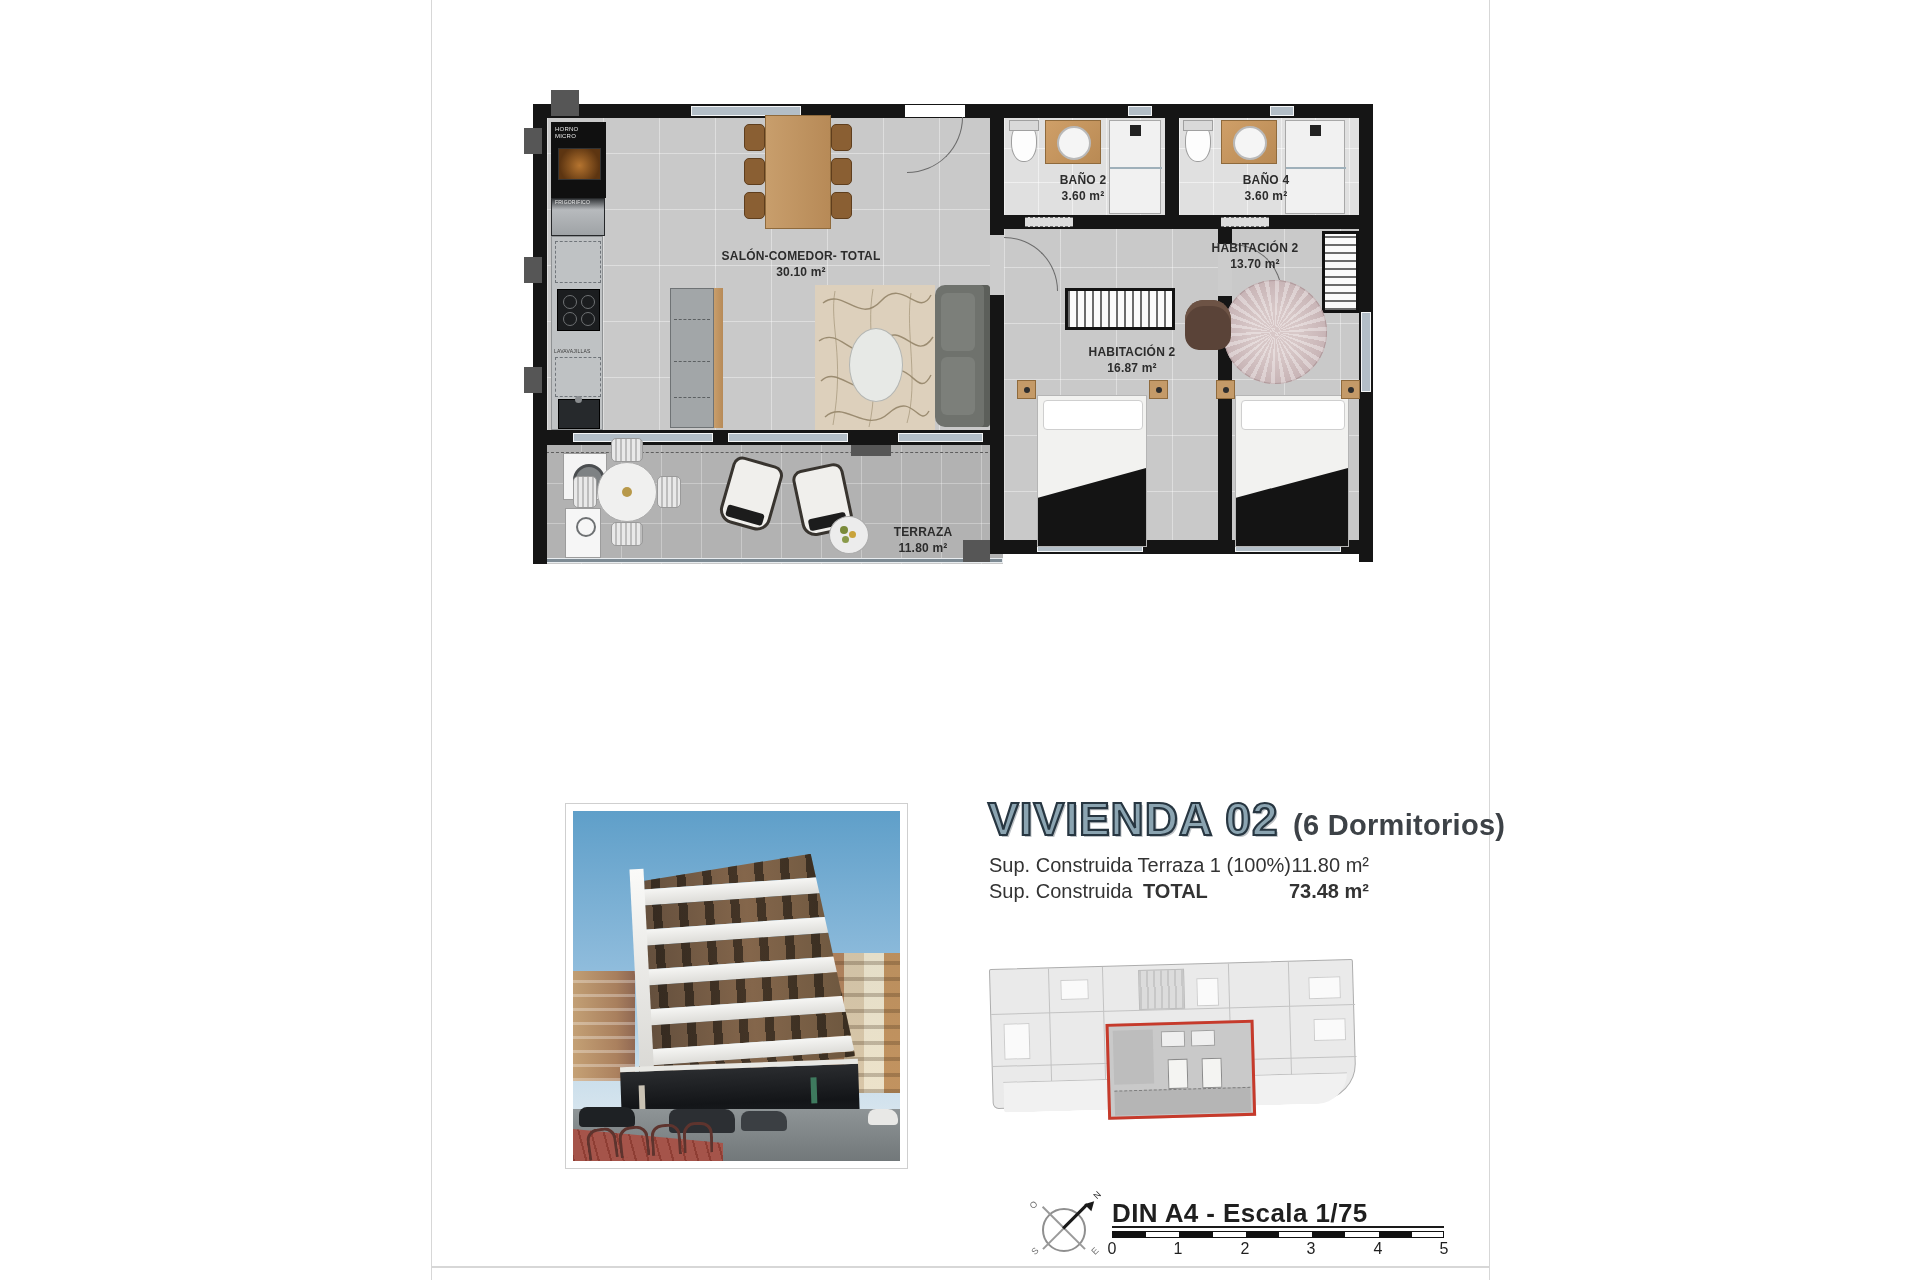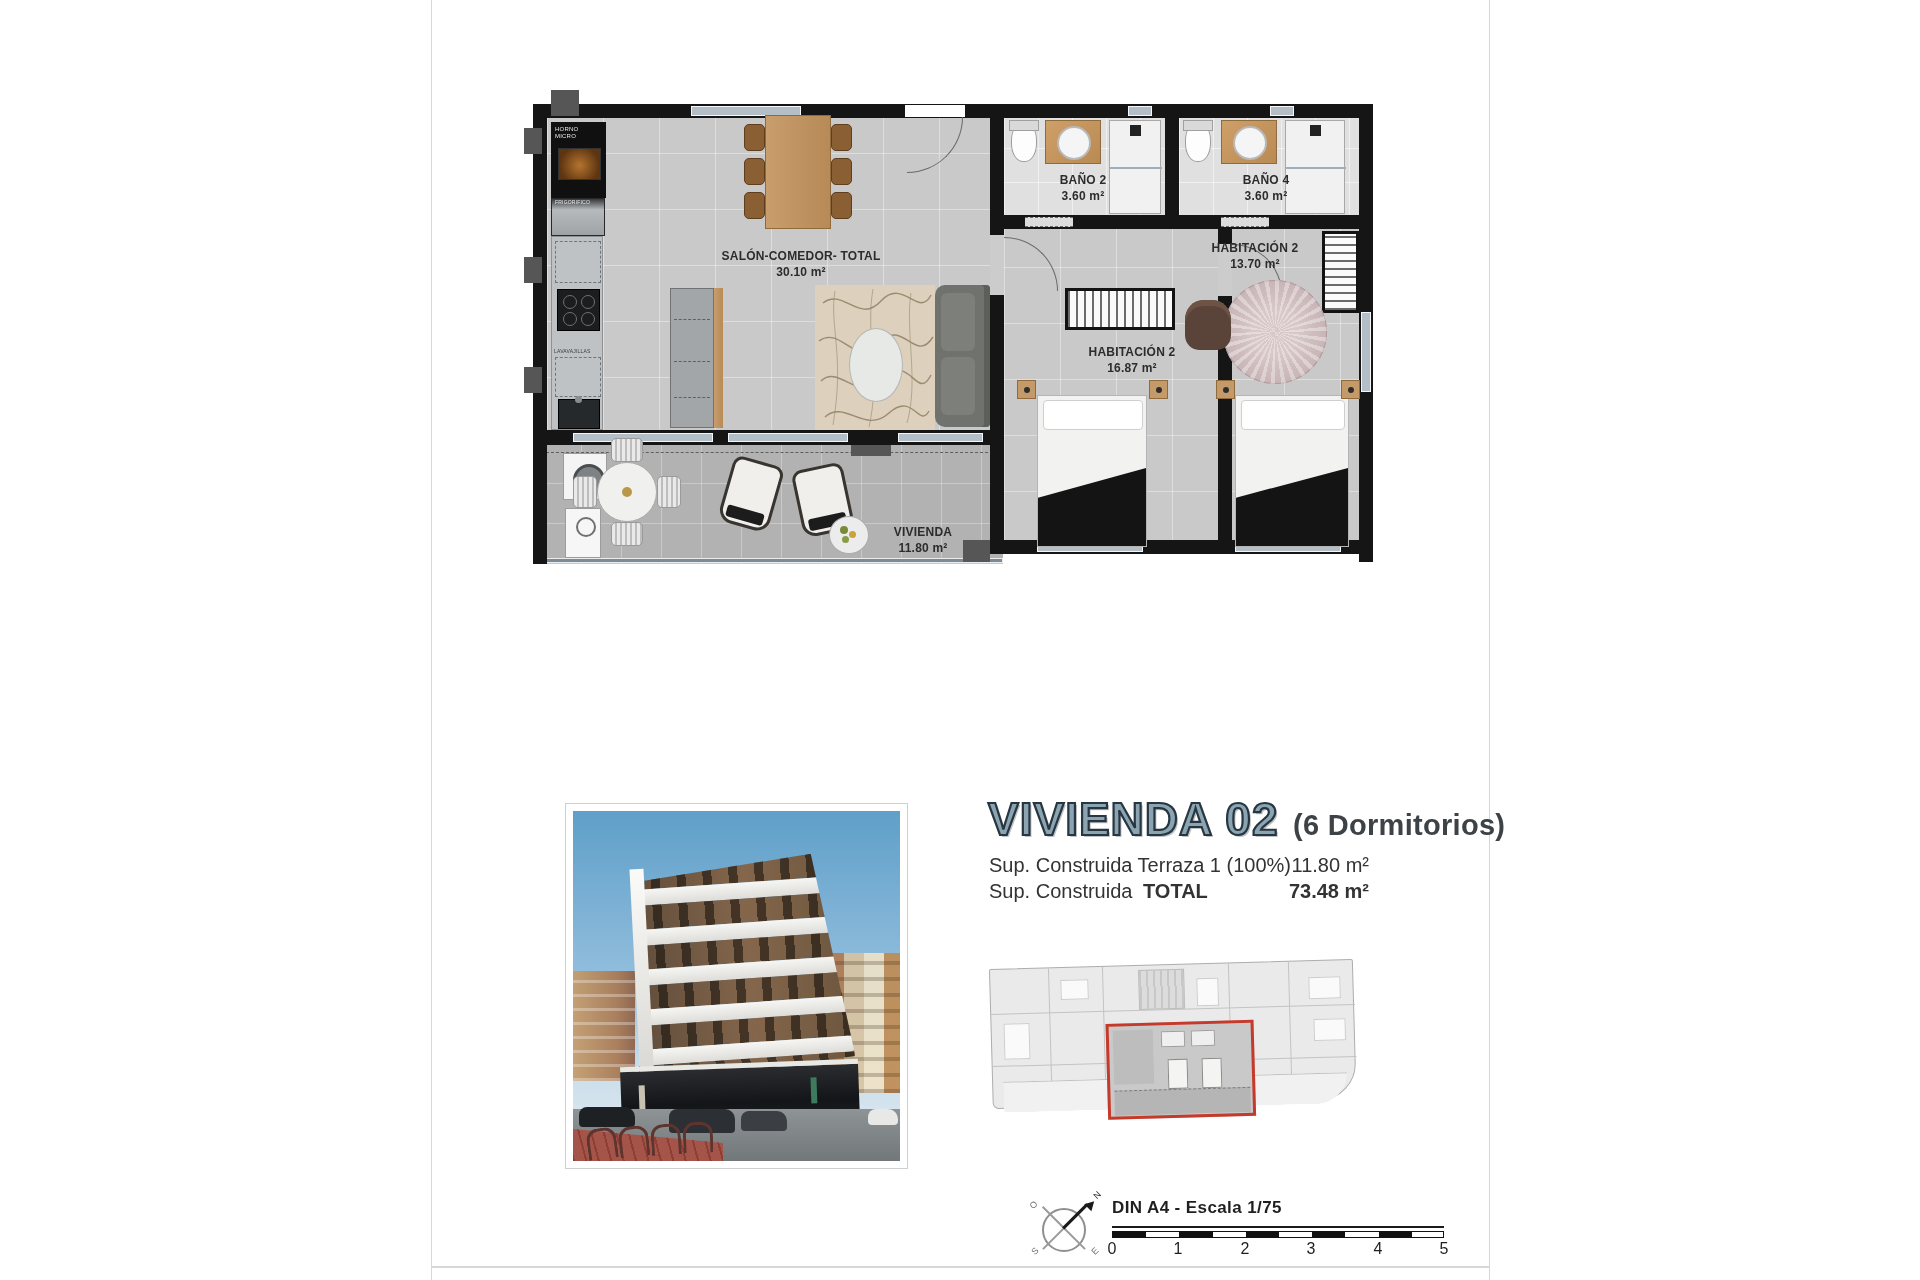--- a/index.html
+++ b/index.html
@@ -238,21 +238,21 @@
   <div class="roomlabel" style="left:733px;top:72px;">
     <span class="nm">BAÑO 4</span><span>3.60 m²</span>
   </div>
   <div class="roomlabel" style="left:722px;top:140px;">
     <span class="nm">HABITACIÓN 2</span><span>13.70 m²</span>
   </div>
   <div class="roomlabel" style="left:551px;top:244px;margin-left:48px;">
     <span class="nm">HABITACIÓN 2</span><span>16.87 m²</span>
   </div>
   <div class="roomlabel" style="left:390px;top:424px;">
-    <span class="nm">VIVIENDA</span><span>11.80 m²</span>
+    <span class="nm">TERRAZA</span><span>11.80 m²</span>
   </div>
 </div>
 
 <div class="abs" style="left:565px;top:803px;width:343px;height:366px;background:#fff;border:1px solid #cfcfcf;box-sizing:border-box;padding:7px;">
   <div class="abs" style="left:7px;top:7px;width:327px;height:350px;overflow:hidden;background:linear-gradient(180deg,#5f9fc9 0%,#8fbcdc 45%,#c6dcea 72%,#e6edf2 100%);">
 
     <div class="abs" style="right:0;bottom:68px;width:78px;height:140px;background:linear-gradient(90deg,#b07a4e 0 22px,#d9c3a0 22px 42px,#efe2c6 42px 62px,#c08a50 62px);opacity:.9;"></div>
     <div class="abs" style="right:0;bottom:68px;width:78px;height:140px;background:repeating-linear-gradient(0deg,rgba(60,40,20,.25) 0 4px,transparent 4px 16px);"></div>
 
     <div class="abs" style="left:0;bottom:80px;width:62px;height:110px;background:linear-gradient(90deg,#c59c6b,#a97952 70%,#8d5f46);opacity:.92;"></div>
@@ -363,21 +363,21 @@
   <div class="abs" style="left:-2px;top:33px;width:60px;height:1.5px;background:#9a9a9a;transform:rotate(45deg);"></div>
   <div class="abs" style="left:-2px;top:33px;width:60px;height:1.5px;background:#9a9a9a;transform:rotate(-45deg);"></div>
   <div class="abs" style="left:27px;top:33px;width:34px;height:2.5px;background:#1a1a1a;transform:rotate(-45deg);transform-origin:left center;"></div>
   <div class="abs" style="left:50px;top:6px;width:0;height:0;border-left:5px solid transparent;border-right:5px solid transparent;border-bottom:9px solid #1a1a1a;transform:rotate(45deg);"></div>
   <span class="compass-letter" style="left:58px;top:-4px;color:#2a2a2a;">N</span>
   <span class="compass-letter" style="left:-6px;top:6px;">O</span>
   <span class="compass-letter" style="left:-4px;top:52px;">S</span>
   <span class="compass-letter" style="left:56px;top:52px;">E</span>
 </div>
 
-<div class="abs" style="left:1112px;top:1198px;font-size:17px;font-weight:600;color:#1f1f1f;letter-spacing:.4px;">DIN A4 - Escala 1/75</div>
+<div class="abs" style="left:1112px;top:1198px;font-size:26px;font-weight:600;color:#1f1f1f;letter-spacing:.4px;">DIN A4 - Escala 1/75</div>
 <div class="abs" style="left:1112px;top:1226px;width:332px;height:2px;background:#1a1a1a;"></div>
 <div class="abs" style="left:1112px;top:1231px;width:332px;height:7px;border:1px solid #111;box-sizing:border-box;background:repeating-linear-gradient(90deg,#111 0 33.2px,#fff 33.2px 66.4px);"></div>
 <div class="abs" style="left:1112px;top:1240px;width:340px;height:20px;">
   <span class="scale-num" style="left:0;">0</span>
   <span class="scale-num" style="left:66px;">1</span>
   <span class="scale-num" style="left:133px;">2</span>
   <span class="scale-num" style="left:199px;">3</span>
   <span class="scale-num" style="left:266px;">4</span>
   <span class="scale-num" style="left:332px;">5</span>
 </div>

